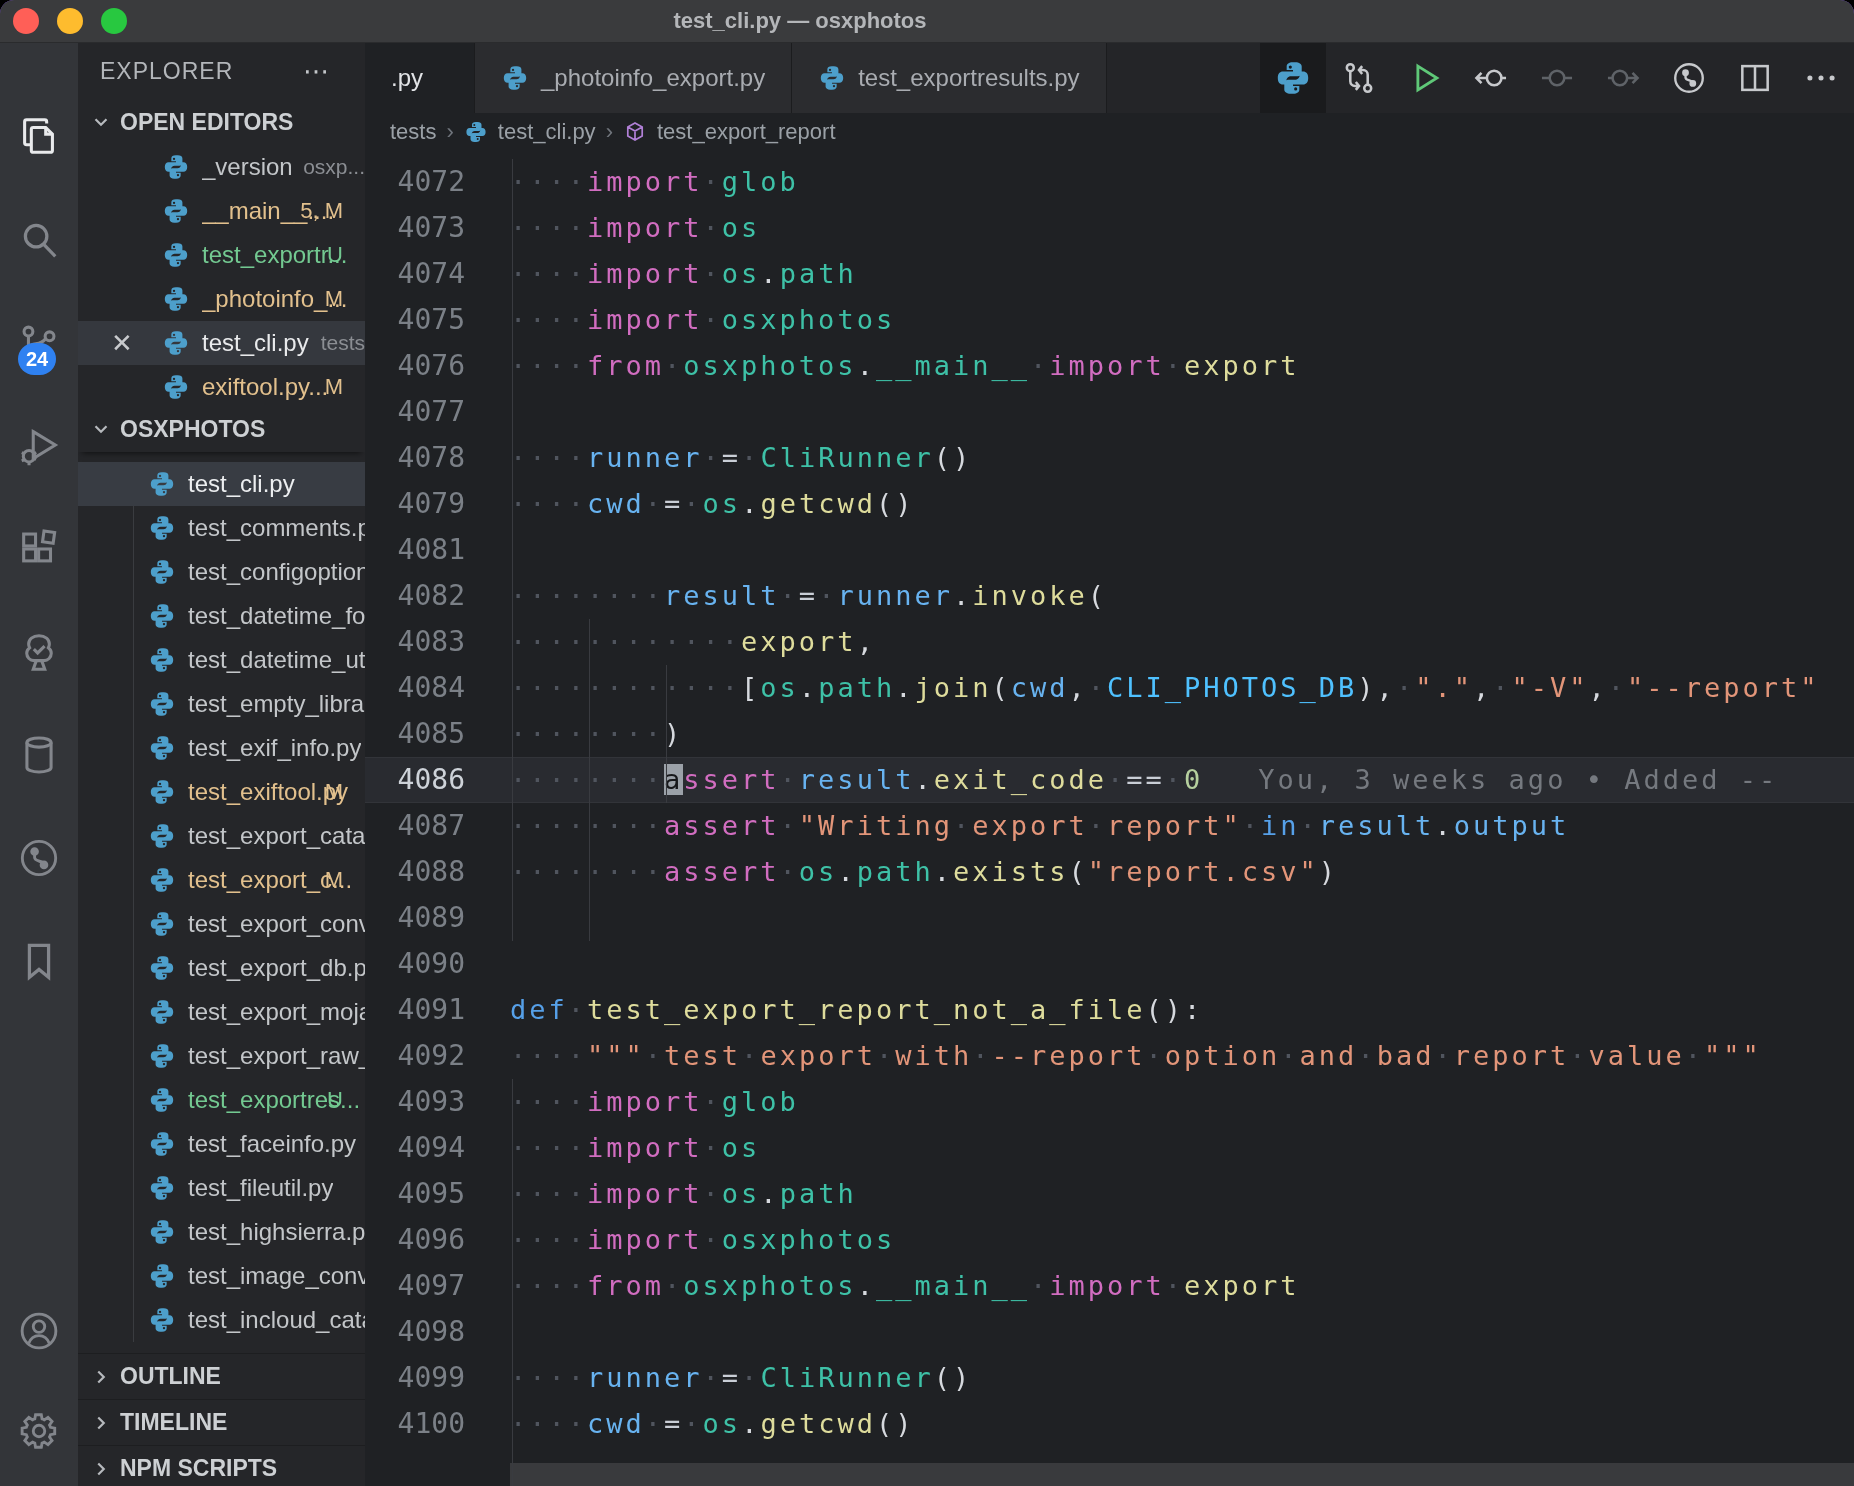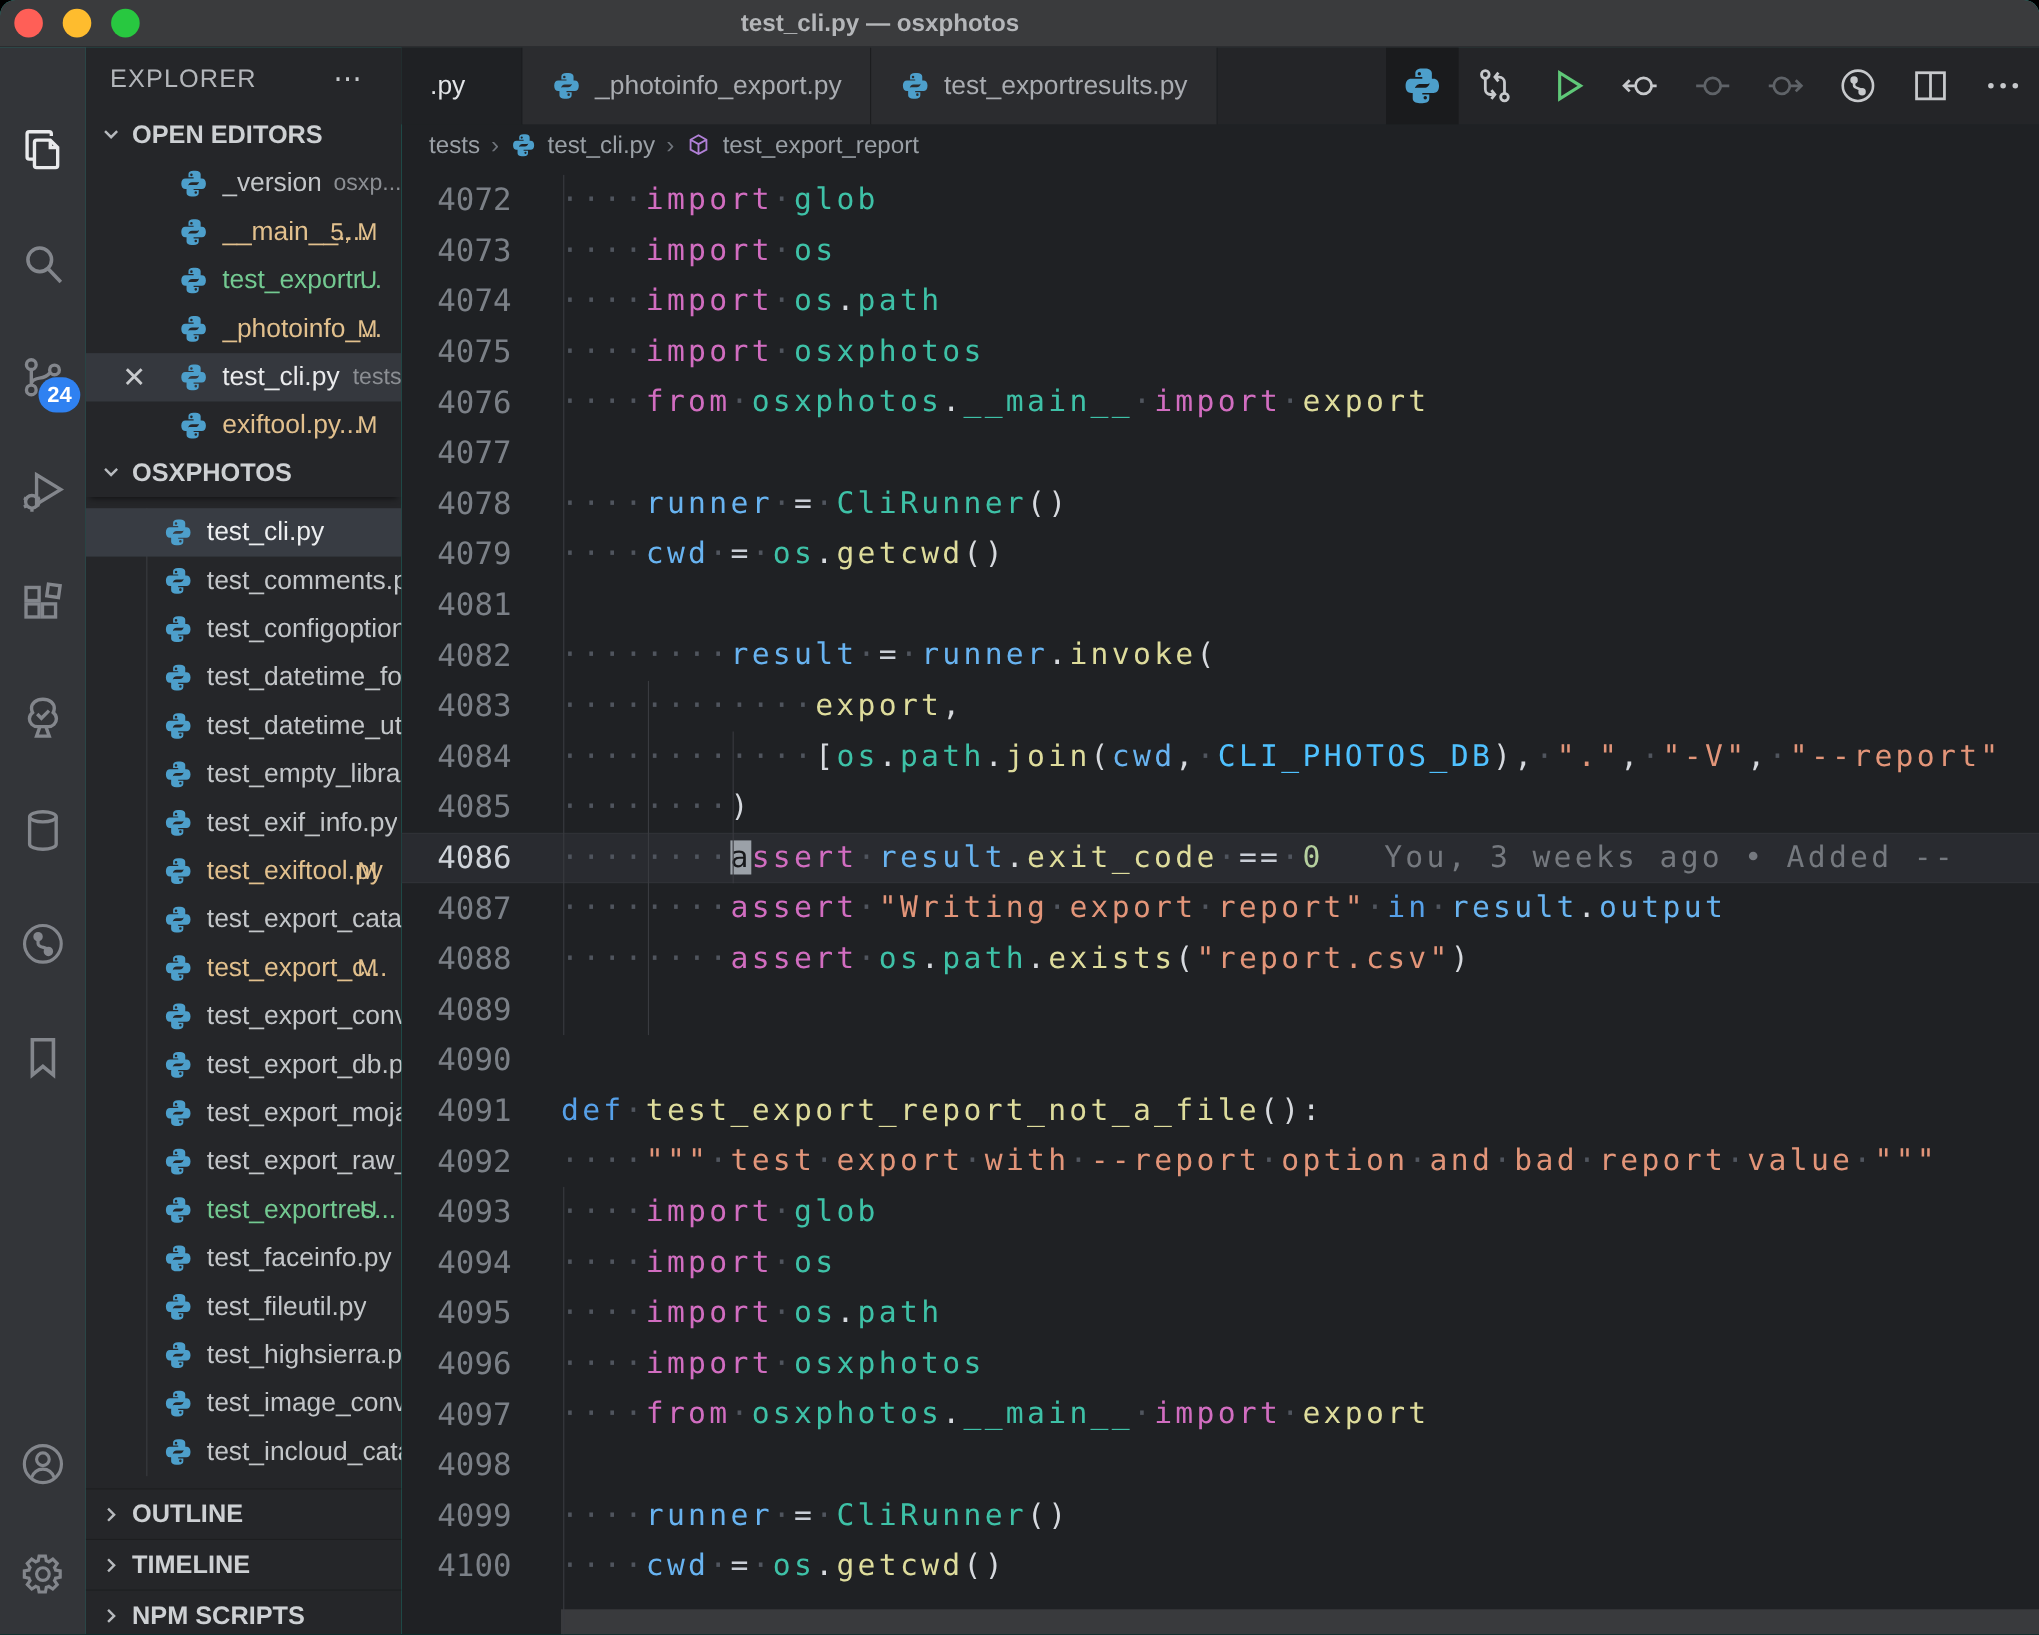--- a/index.html
+++ b/index.html
@@ -1,31 +1,31 @@
 <!DOCTYPE html>
 <html><head>
 <meta charset="utf-8">
 <style>
   html,body{margin:0;padding:0;background:#000;}
   .window{position:relative;width:1854px;height:1486px;border-radius:14px 14px 0 0;overflow:hidden;
-          background:#14b8a6;font-family:"Liberation Sans",sans-serif;-webkit-font-smoothing:antialiased;}
+          background:#8b5cf6;font-family:"Liberation Sans",sans-serif;-webkit-font-smoothing:antialiased;}
   
   .titlebar{position:relative;height:42px;background:#3a3b3d;border-bottom:1px solid #2a2b2d;}
   .traffic{position:absolute;top:8px;left:13px;display:flex;gap:18px;}
   .tl{width:26px;height:26px;border-radius:50%;}
   .tl.red{background:#ff5f57}.tl.yellow{background:#febc2e}.tl.green{background:#28c840}
   .wtitle{position:absolute;left:640px;top:0;height:42px;line-height:42px;width:320px;text-align:center;
           color:#b4b6b9;font-size:22px;font-weight:bold;}
   
   .main{display:flex;height:1444px;}
   .activitybar{position:relative;width:78px;background:#333539;flex:none;}
   .ab-item{position:absolute;left:0;width:78px;height:92px;display:flex;align-items:center;justify-content:center;color:#83868c;}
   .ab-item.active{color:#e9eaec;}
   .ab-item svg{width:46px;height:46px;}
-  .ab-badge{position:absolute;right:5px;bottom:14px;min-width:38px;height:32px;border-radius:18px;background:#2f81f1;
+  .ab-badge{position:absolute;right:22px;bottom:14px;min-width:38px;height:32px;border-radius:18px;background:#2f81f1;
             color:#fff;font-size:20px;font-weight:bold;line-height:32px;text-align:center;padding:0 4px;box-sizing:border-box;}
   
   .sidebar{position:relative;width:287px;background:#252629;flex:none;overflow:hidden;font-size:24px;color:#c3c6c9;}
   .sb-title{height:56px;line-height:56px;padding-left:22px;color:#b3b6ba;font-size:23px;letter-spacing:1px;position:relative;}
   .sb-title .dots{position:absolute;right:34px;top:0;color:#c3c6c9;font-size:26px;letter-spacing:2px;}
   .sect{height:46px;display:flex;align-items:center;gap:8px;padding-left:12px;font-weight:bold;color:#cdd0d3;font-size:23px;box-sizing:border-box;}
   .sect svg{width:22px;height:22px;flex:none;color:#b6b9bd;}
   .oe-wrap{height:261px;overflow:hidden;}
   .row{position:relative;height:44px;display:flex;align-items:center;box-sizing:border-box;}
   .row .pyico{width:28px;height:28px;flex:none;color:#4d9fcb;}

